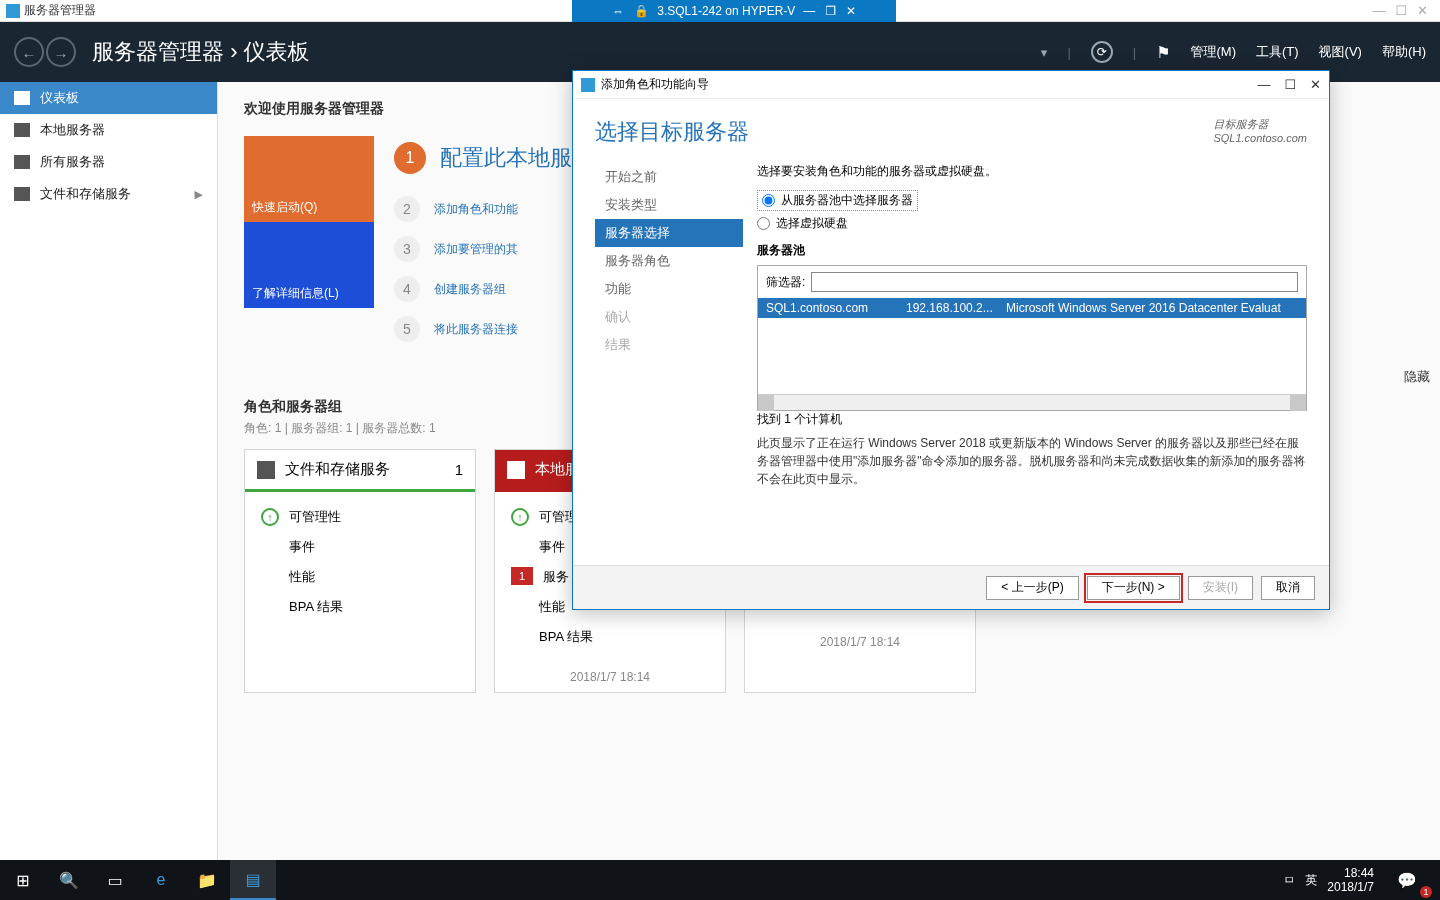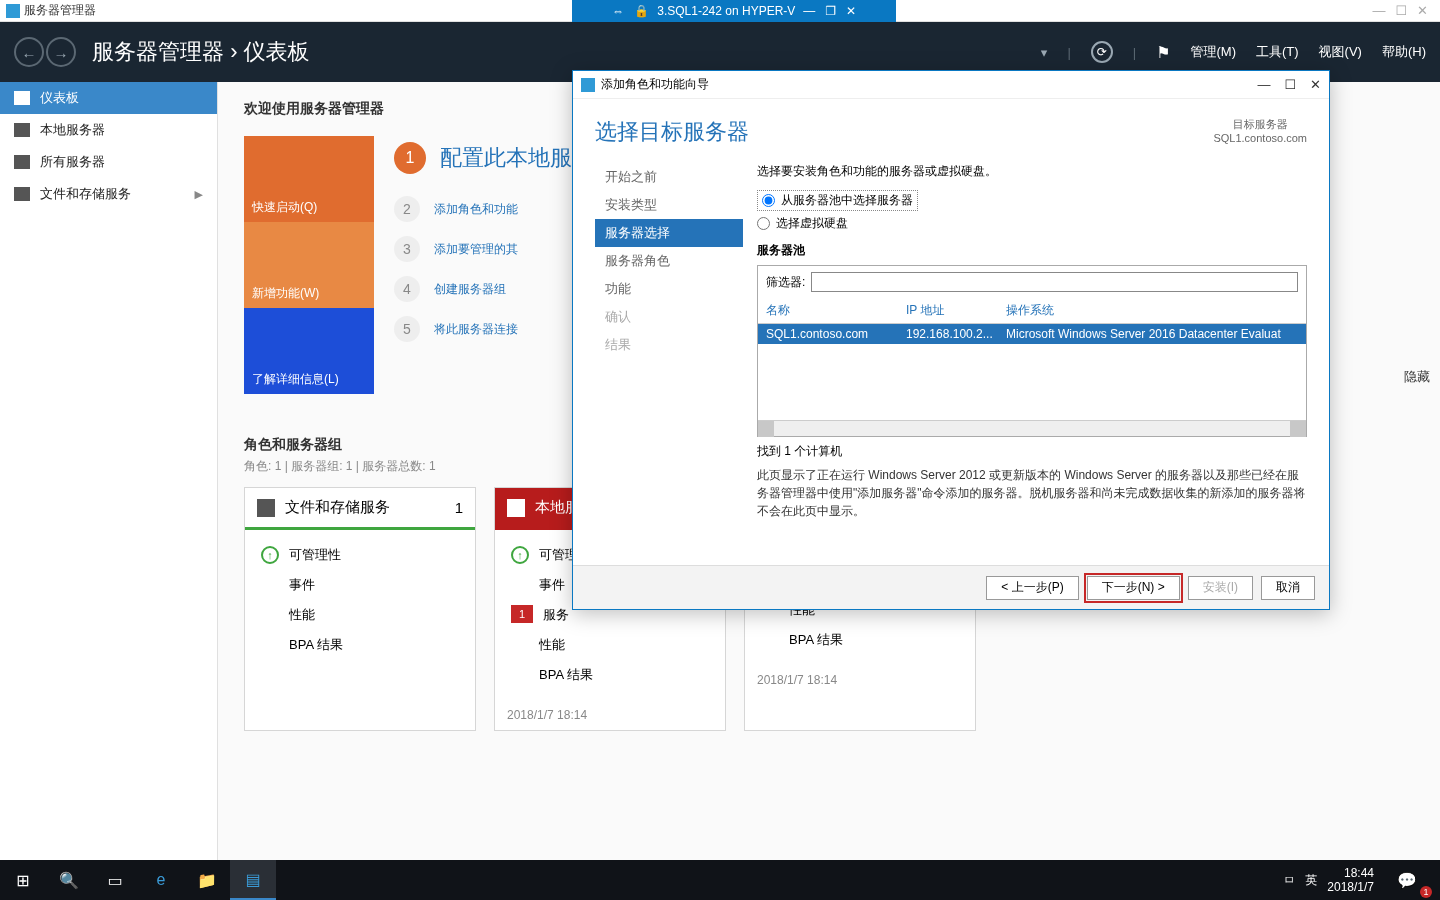--- a/index.html
+++ b/index.html
@@ -61,32 +61,32 @@
 .card-head { display: flex; align-items: center; gap: 10px; padding: 10px 12px; font-size: 15px; border-bottom: 3px solid #3fa63f; }
 .card.red .card-head { background: #b71c1c; color: #fff; border-bottom: 3px solid #b71c1c; }
 .card-head .card-icon { width: 18px; height: 18px; background: #555; }
 .card.red .card-head .card-icon { background: #fff; }
 .card-head .count { margin-left: auto; }
 .card-body { padding: 10px 16px; font-size: 13px; }
 .card-body .row { display: flex; align-items: center; gap: 10px; padding: 6px 0; }
 .card-body .circ { width: 18px; height: 18px; border: 2px solid #3fa63f; border-radius: 50%; display: flex; align-items: center; justify-content: center; color: #3fa63f; font-size: 11px; }
 .card.red .card-body .circ { border-color: #3fa63f; }
 .card-body .badge-red { width: 22px; height: 18px; background: #c62828; color: #fff; display: flex; align-items: center; justify-content: center; font-size: 11px; margin-top: -2px; }
-.card-foot { padding: 8px 12px; font-size: 12px; color: #888; text-align: left; }
+.card-foot { padding: 8px 12px; font-size: 12px; color: #888; text-align: center; }
 
 
 .wizard { position: absolute; left: 572px; top: 70px; width: 758px; height: 540px; background: #fff; border: 1px solid #0a78c2; box-shadow: 0 4px 20px rgba(0,0,0,.25); }
 .wizard-title { height: 28px; background: #fff; display: flex; align-items: center; padding: 0 8px; font-size: 12px; border-bottom: 1px solid #eee; }
 .wizard-title .w-icon { width: 14px; height: 14px; background: #2f9ad6; margin-right: 6px; }
 .wizard-title .w-controls { margin-left: auto; display: flex; gap: 14px; color: #333; font-size: 13px; }
 .wizard-title .w-controls span { cursor: pointer; }
 
 .wizard-subhead { display: flex; align-items: flex-start; padding: 18px 22px 10px 22px; }
 .wizard-subhead .wh-title { color: #2573b8; font-size: 22px; font-weight: 300; }
-.wizard-subhead .wh-target { margin-left: auto; text-align: center; font-size: 11px; color: #666; }
+.wizard-subhead .wh-target { margin-left: auto; text-align: left; font-size: 11px; color: #666; font-style: italic; }
 
 .wizard-main { display: flex; height: 398px; }
 .wizard-nav { width: 170px; padding: 6px 0 0 22px; }
 .wizard-nav .wn-item { font-size: 13px; color: #666; padding: 5px 10px; cursor: pointer; }
 .wizard-nav .wn-item.sel { background: #2573b8; color: #fff; }
 .wizard-nav .wn-item.disabled { color: #aaa; }
 
 .wizard-content { flex: 1; padding: 6px 22px 0 14px; font-size: 12px; }
 .wizard-content .desc { margin-bottom: 10px; }
 .radio-row { display: flex; align-items: center; gap: 6px; margin-bottom: 4px; }
@@ -100,21 +100,21 @@
 .table-head { display: flex; font-size: 12px; color: #2573b8; padding: 4px 8px; border-bottom: 1px solid #ccc; }
 .th-name { width: 140px; }
 .th-ip { width: 100px; }
 .th-os { flex: 1; }
 .table-row { display: flex; font-size: 12px; background: #2573b8; color: #fff; padding: 3px 8px; }
 .table-body { height: 96px; overflow: auto; }
 .scroll-strip { height: 16px; background: #efefef; border-top: 1px solid #ccc; position: relative; }
 .scroll-strip .thumb-r { position: absolute; right: 0; top: 0; width: 16px; height: 16px; background: #c8c8c8; }
 .scroll-strip .thumb-l { position: absolute; left: 0; top: 0; width: 16px; height: 16px; background: #c8c8c8; }
 
-.found-text { margin-top: 6px; }
+.found-text { margin-top: 0; }
 .note-text { margin-top: 6px; color: #333; line-height: 1.5; }
 
 .wizard-buttons { position: absolute; bottom: 0; left: 0; right: 0; height: 44px; border-top: 1px solid #ddd; background: #f3f3f3; display: flex; align-items: center; justify-content: flex-end; gap: 8px; padding-right: 14px; }
 .wizard-buttons button { height: 24px; padding: 0 14px; font-size: 12px; background: #fff; border: 1px solid #999; cursor: pointer; }
 .wizard-buttons button.highlight { outline: 2px solid #c62828; outline-offset: 1px; }
 .wizard-buttons button:disabled { color: #aaa; cursor: default; }
 
 
 .hide-label { position: absolute; right: 10px; top: 368px; font-size: 13px; color: #333; }
 
@@ -200,23 +200,20 @@
     </div>
   </div>
 
   <div class="content">
     <div class="welcome-title">欢迎使用服务器管理器</div>
     <div class="welcome-block">
       <div class="tiles-col">
         <div class="tile t1">
             <span>快速启动(Q)</span>
           </div>
-        <div class="tile t2">
-            <span>新增功能(W)</span>
-          </div>
         <div class="tile t3">
             <span>了解详细信息(L)</span>
           </div>
       </div>
       <div class="steps-col">
         <div class="step-main">
           <div class="big-num">1</div>
           <div class="step-main-text">配置此本地服</div>
         </div>
         <div class="step">
@@ -357,39 +354,34 @@
         <input type="radio" style="">
         <span>选择虚拟硬盘</span>
       </div>
 
       <div class="pool-label">服务器池</div>
       <div class="pool-box">
         <div class="filter-row">
           <span>筛选器:</span>
           <input type="text" style="">
         </div>
-        <div class="table-head">
-          <div class="th-name">名称</div>
-          <div class="th-ip">IP 地址</div>
-          <div class="th-os">操作系统</div>
-        </div>
         <div class="table-body">
           <div class="table-row">
             <div class="th-name">SQL1.contoso.com</div>
             <div class="th-ip">192.168.100.2...</div>
             <div class="th-os">Microsoft Windows Server 2016 Datacenter Evaluat</div>
           </div>
         </div>
         <div class="scroll-strip">
           <div class="thumb-l"></div>
           <div class="thumb-r"></div>
         </div>
       </div>
       <div class="found-text">找到 1 个计算机</div>
-      <div class="note-text">此页显示了正在运行 Windows Server 2012 或更新版本的 Windows Server 的服务器以及那些已经在服务器管理器中使用"添加服务器"命令添加的服务器。脱机服务器和尚未完成数据收集的新添加的服务器将不会在此页中显示。</div>
+      <div class="note-text">此页显示了正在运行 Windows Server 2018 或更新版本的 Windows Server 的服务器以及那些已经在服务器管理器中使用"添加服务器"命令添加的服务器。脱机服务器和尚未完成数据收集的新添加的服务器将不会在此页中显示。</div>
     </div>
   </div>
 
   <div class="wizard-buttons">
     <button>&lt; 上一步(P)</button>
     <button class="highlight">下一步(N) &gt;</button>
     <button disabled="">安装(I)</button>
     <button>取消</button>
   </div>
 </div>

